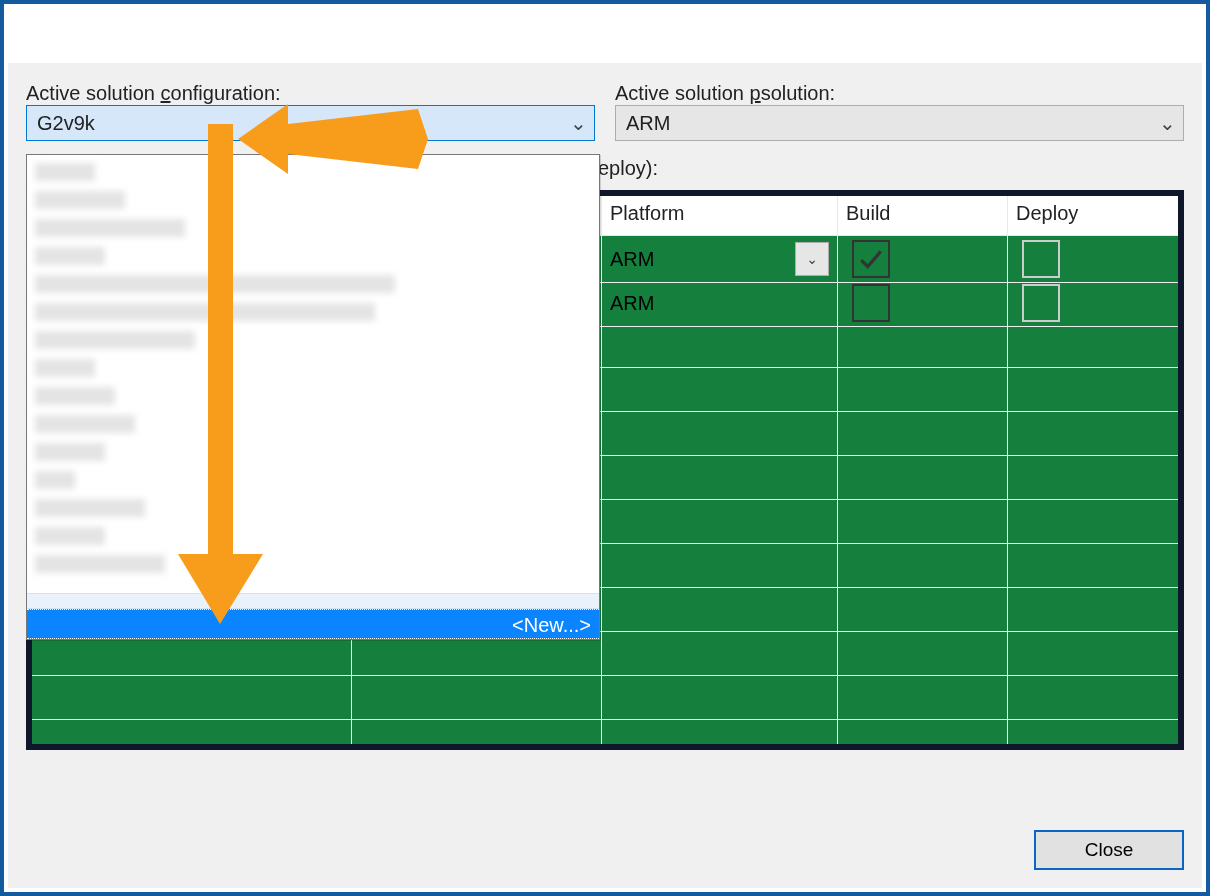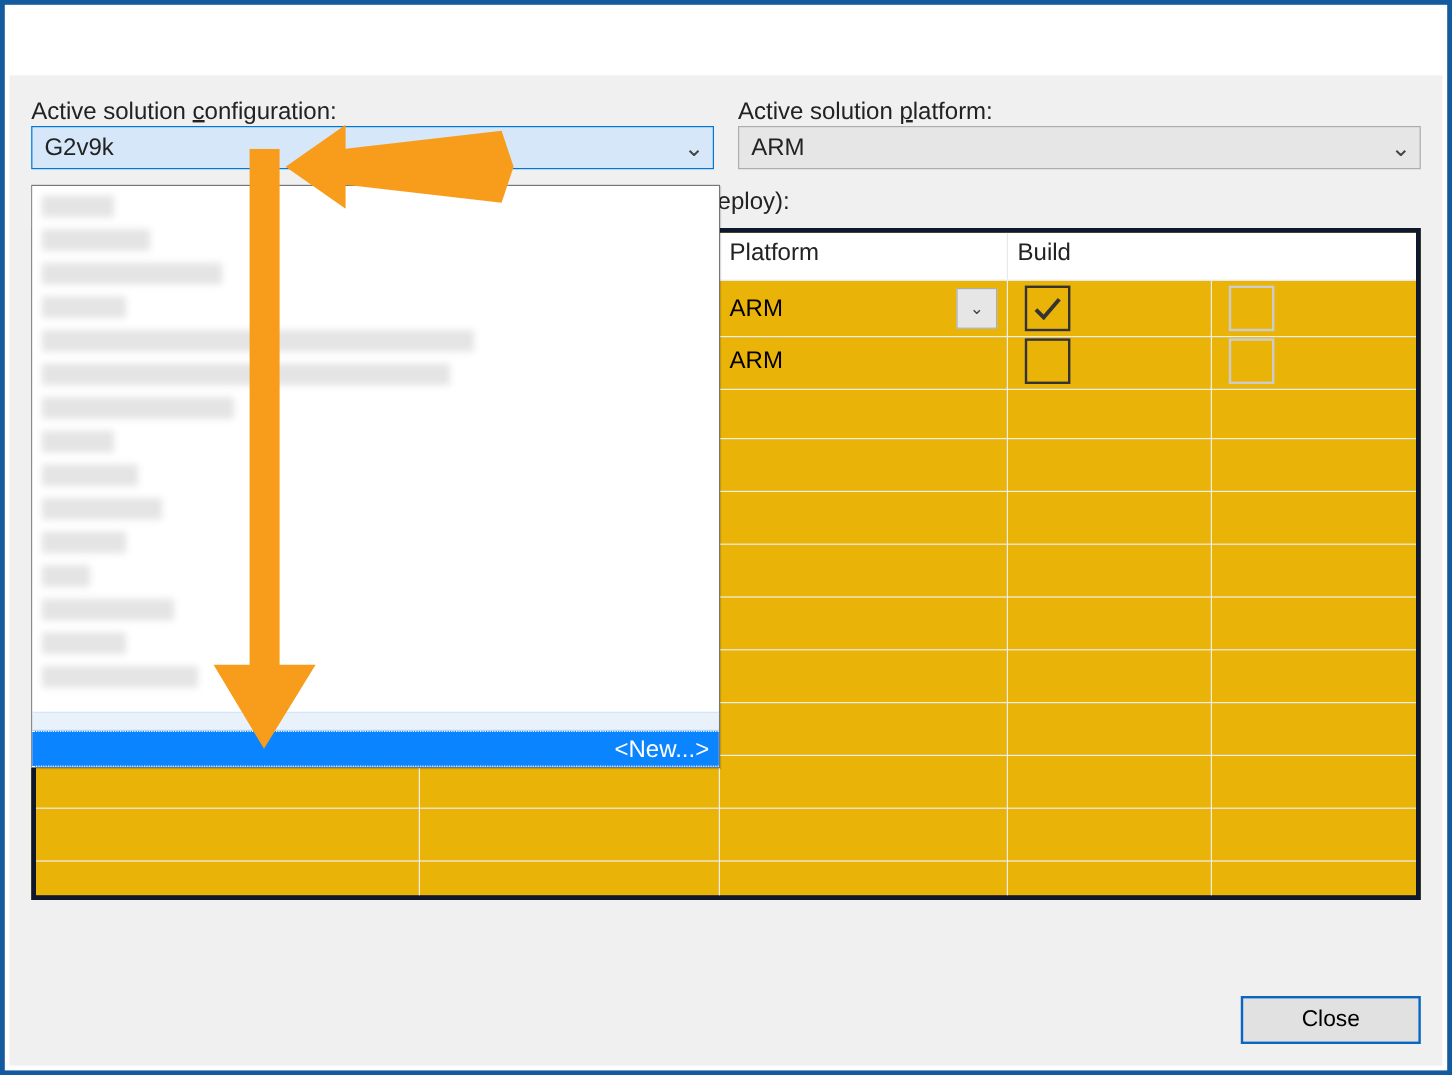--- a/index.html
+++ b/index.html
@@ -57,22 +57,22 @@
   .combo .chev { width: 14px; text-align: center; color:#444; }
 
   .subheader {
     font-size: 20px;
     padding: 22px 18px 10px 18px;
     color: #222;
   }
 
   .grid {
     margin: 0 18px 0 18px;
-    border: 4px solid #0f172a;
-    background: #eab308;
+    border: 6px solid #0f172a;
+    background: #15803d;
     height: 560px;
     position: relative;
     overflow: hidden;
   }
   .grid-header {
     display: grid;
     grid-template-columns: 320px 250px 1fr 170px 170px;
     height: 40px;
     background: #fff;
     border-bottom: 1px solid #e8e8e8;
@@ -181,39 +181,40 @@
         <div class="field-label">
           <span>Active solution </span><span class="underline">c</span><span>onfiguration:</span>
         </div>
         <div class="combo open">
           <span class="combo-text">G2v9k</span>
           <span class="chev">⌄</span>
         </div>
       </div>
       <div>
         <div class="field-label">
-          <span>Active solution </span><span class="underline">p</span><span>latform:</span>
+          <span>Active solution </span><span class="underline">p</span><span>solution:</span>
         </div>
         <div class="combo">
           <span class="combo-text">ARM</span>
           <span class="chev">⌄</span>
         </div>
       </div>
     </div>
 
     <div class="subheader" style="padding-left:590px; margin-top:-6px;">
       <span>eploy):</span>
     </div>
 
     <div class="grid">
       <div class="grid-header">
         <div>Project</div>
         <div>Configuration</div>
         <div>Platform</div>
         <div>Build</div>
+        <div>Deploy</div>
       </div>
 
       <div class="grid-row">
         <div></div>
           <div></div>
         <div>
           <div class="cell-combo">
             <span class="txt">ARM</span>
             <span class="btn">⌄</span>
           </div>

